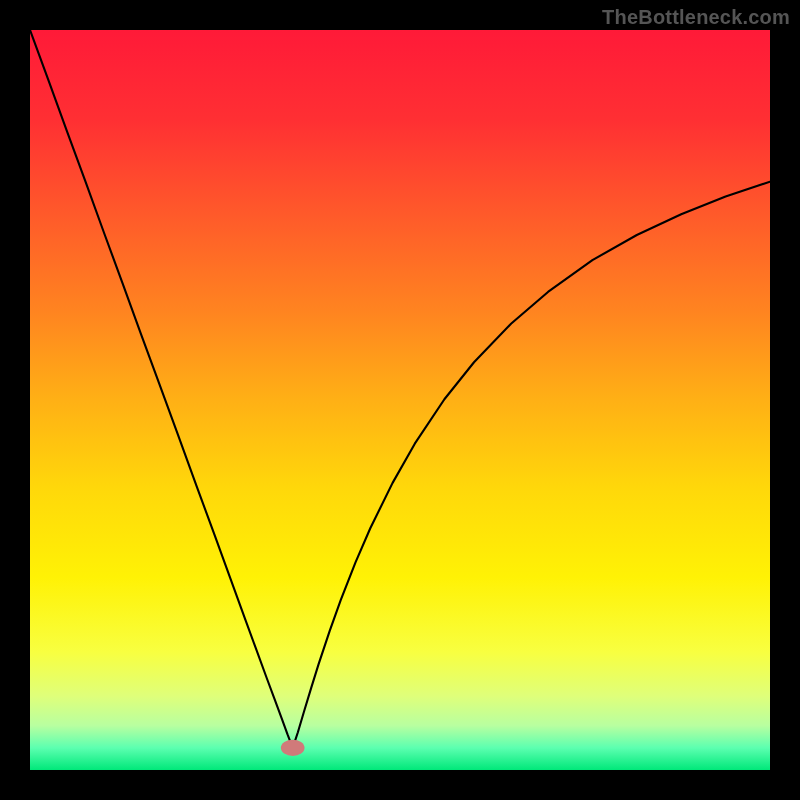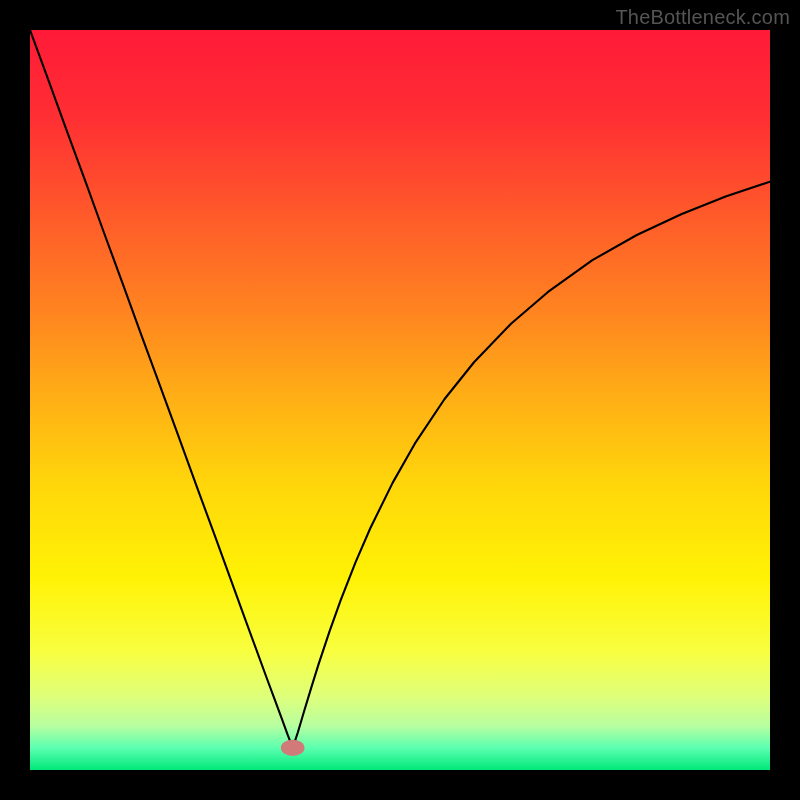--- a/index.html
+++ b/index.html
@@ -26,21 +26,21 @@
     width: 740px;
     height: 740px;
     overflow: hidden;
   }
   .watermark {
     position: absolute;
     top: 6px;
     right: 10px;
     color: #555;
     font-size: 20px;
-    font-weight: 400;
+    font-weight: 700;
     letter-spacing: 0.2px;
     user-select: none;
   }
   svg {
     display: block;
   }
 </style>
 </head>
 <body>
 

